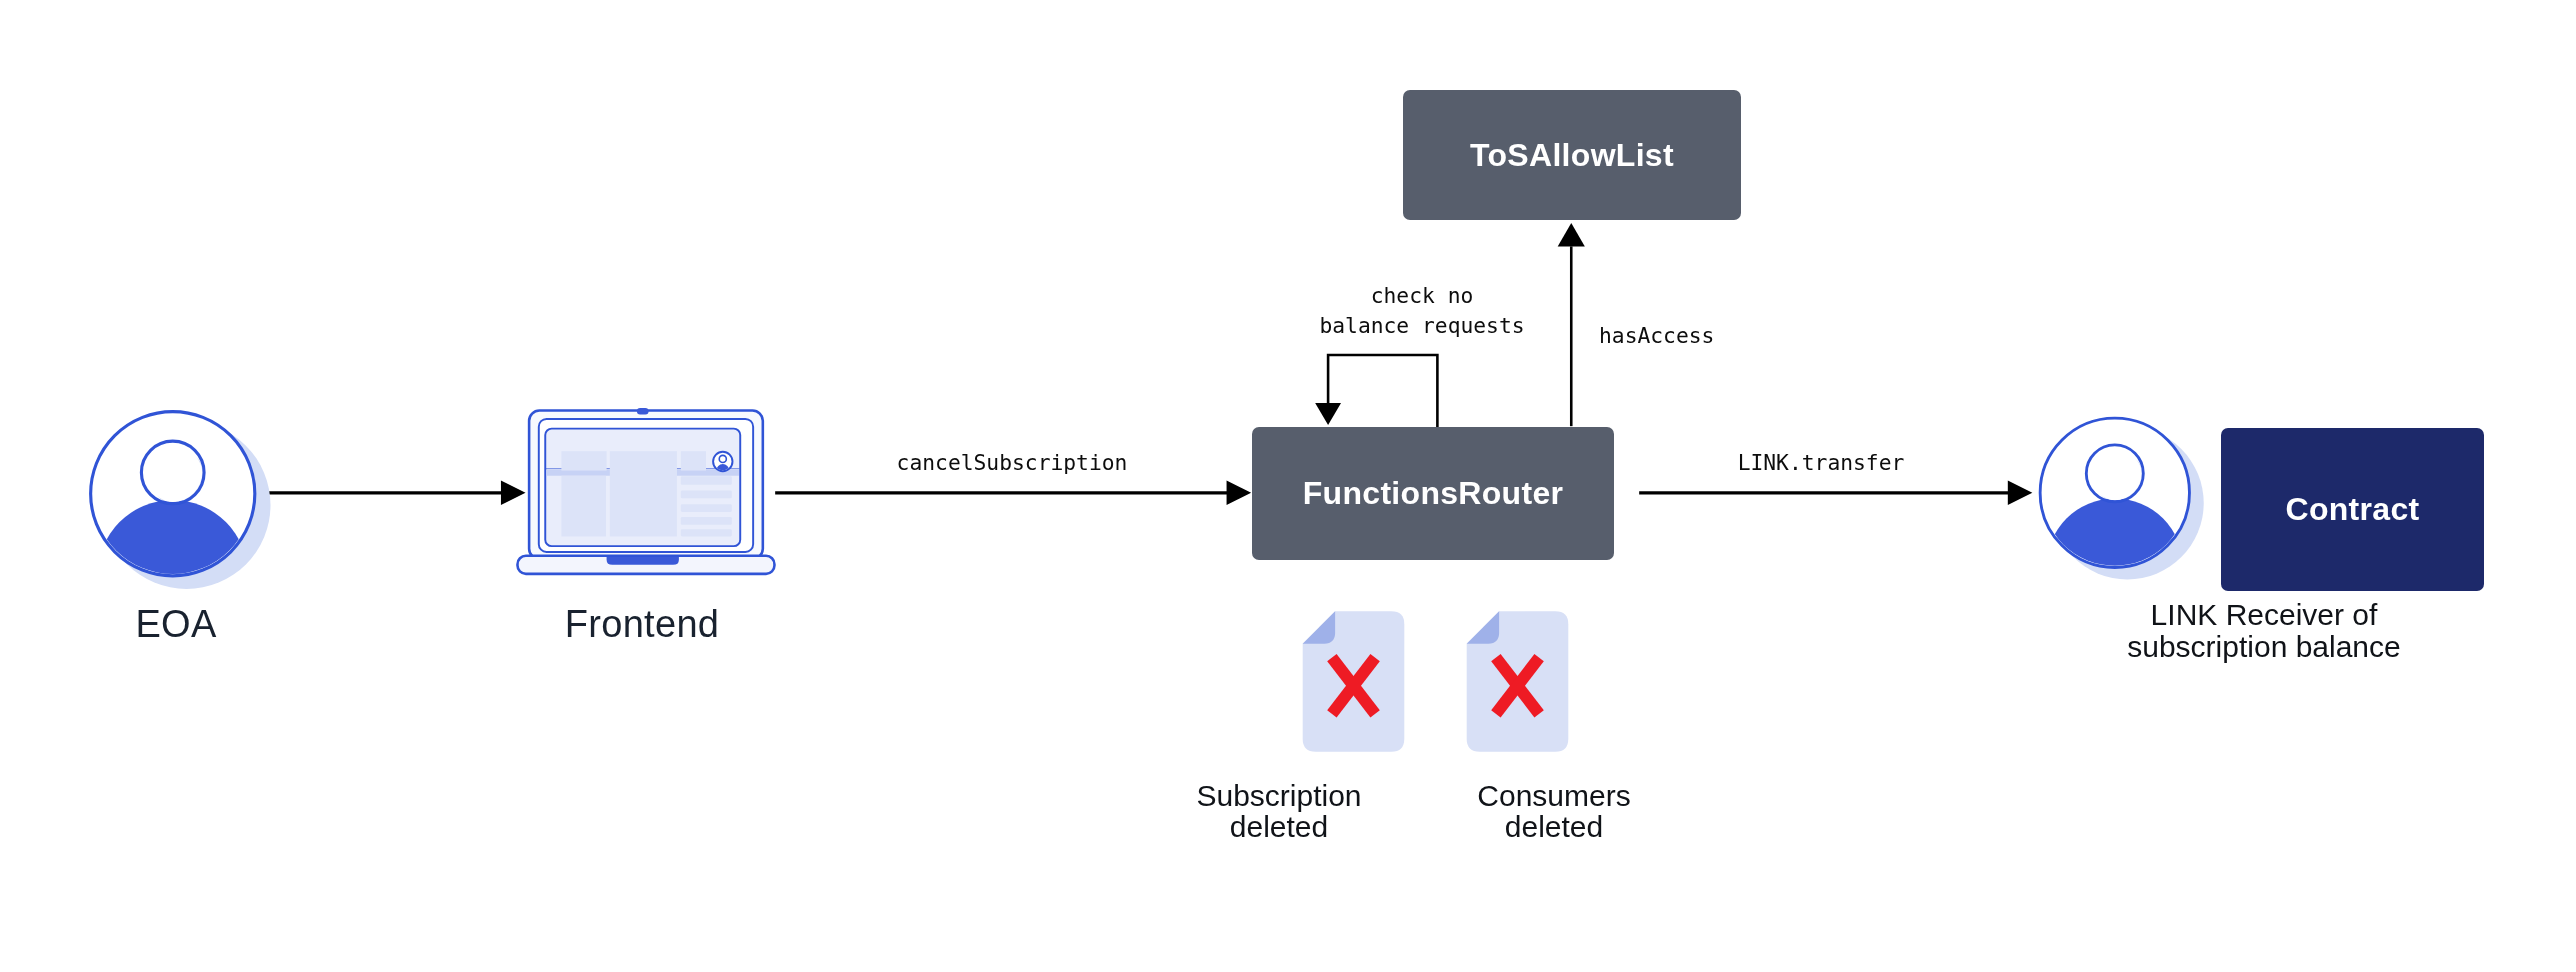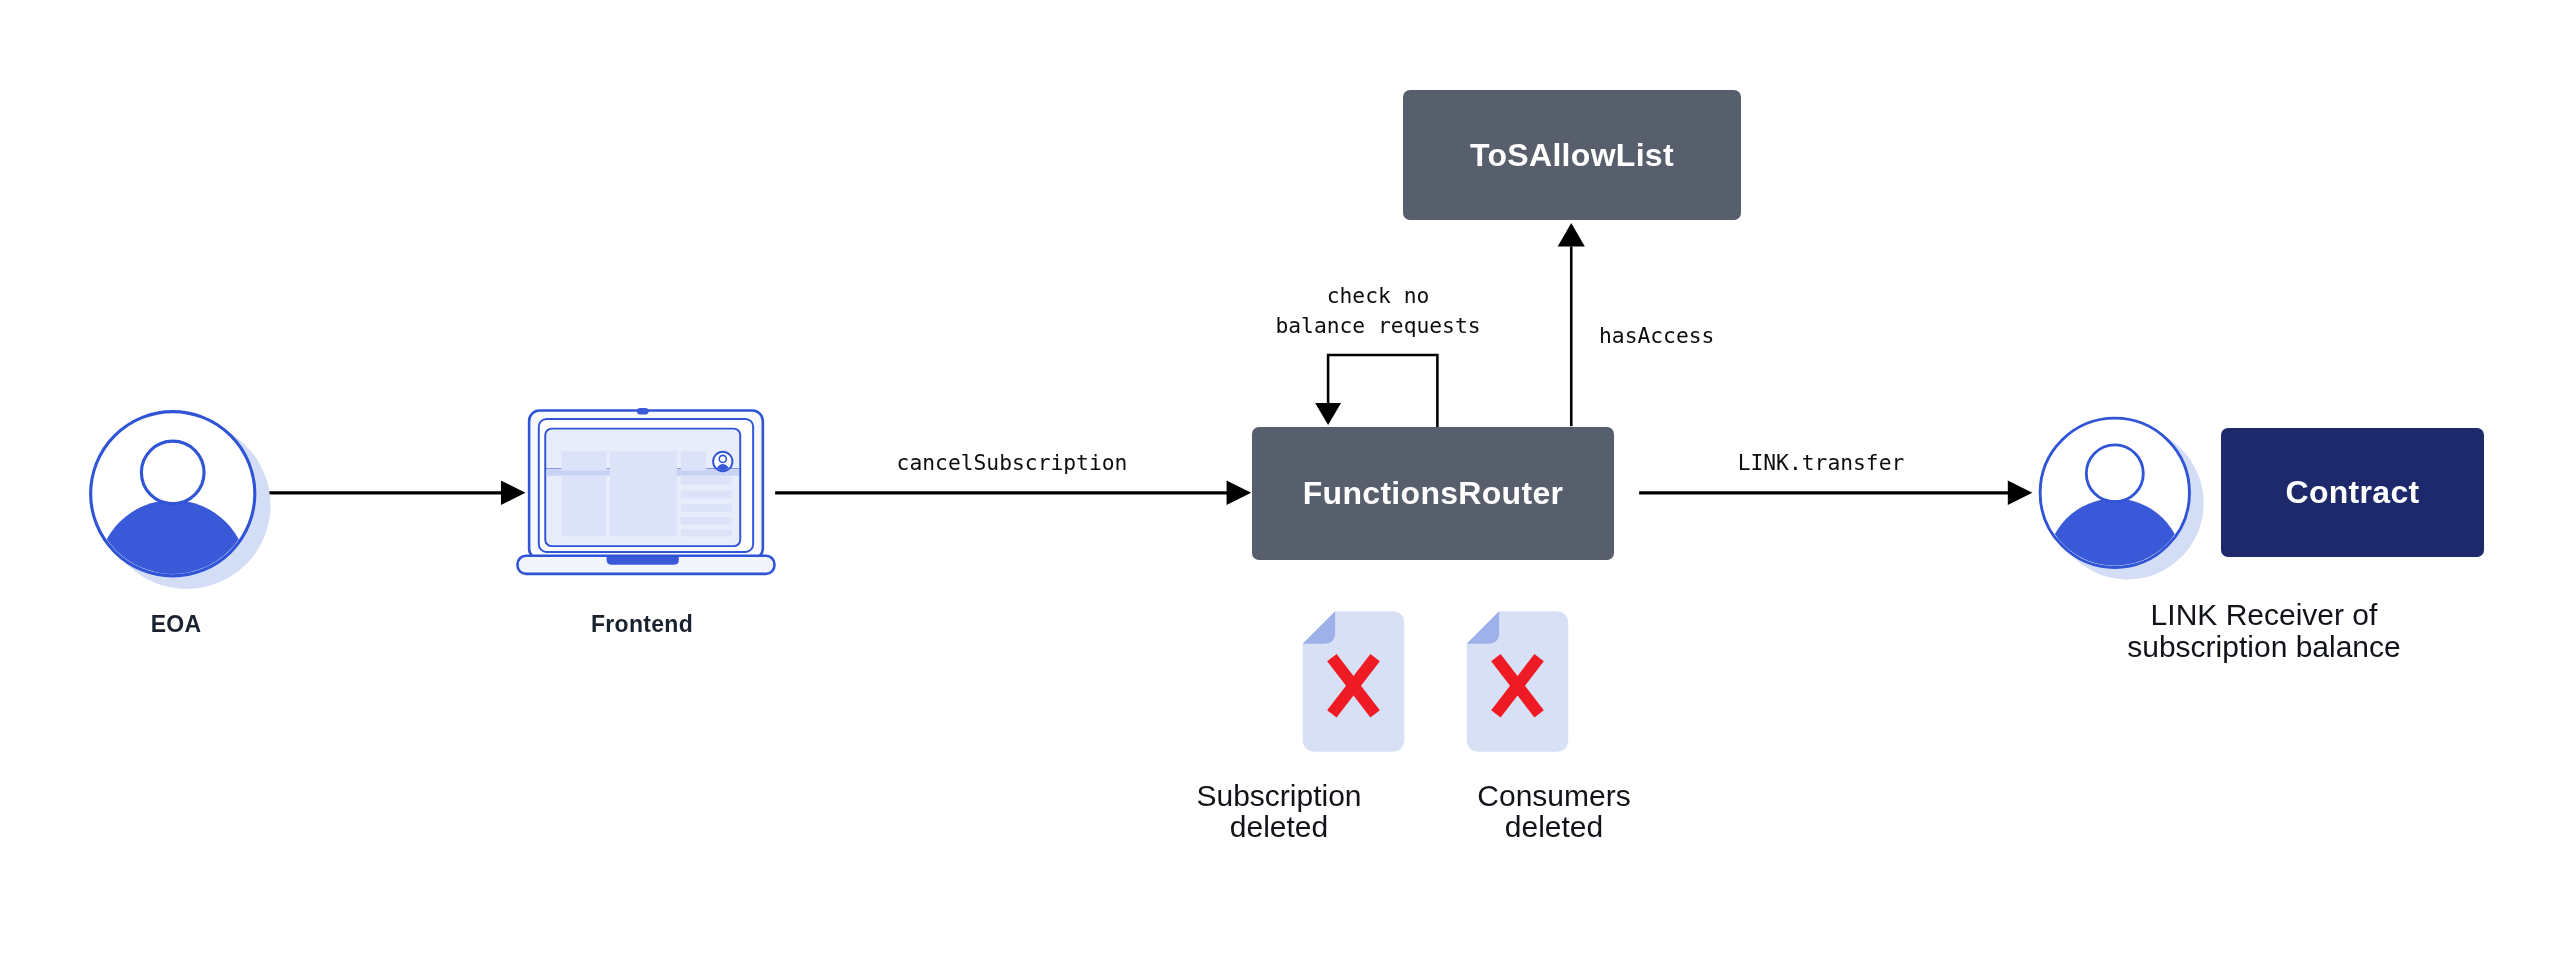--- a/index.html
+++ b/index.html
@@ -20,24 +20,24 @@
   }
   .box-slate{background:#575E6C;}
   .box-navy{background:#1D296A;}
   .edge-label{
     position:absolute;z-index:4;
     font-family:"DejaVu Sans Mono", monospace;
     font-size:21.3px;color:#0d0d0d;white-space:nowrap;
     transform:translate(-50%,-50%);
   }
   .edge-label.left-anchor{transform:translate(0,-50%);}
-  .edge-label.two-line{text-align:center;line-height:30px;}
+  .edge-label.two-line{text-align:center;line-height:30px;margin-left:44px;}
   .node-caption{
     position:absolute;z-index:4;
-    font-weight:700;font-size:23px;color:#19222F;
+    font-weight:400;font-size:38px;color:#19222F;
     transform:translate(-50%,-50%);white-space:nowrap;letter-spacing:0.3px;
   }
   .small-caption{
     position:absolute;z-index:4;
     font-weight:400;font-size:30px;color:#101318;
     line-height:32px;text-align:center;
     transform:translate(-50%,-50%);white-space:nowrap;
   }
   .doc-caption{line-height:31px;}
 </style>
@@ -138,21 +138,21 @@
   <div class="edge-label" style="left:1821px;top:462px;">LINK.transfer</div>
 
   <div class="box box-slate" style="left:1403px;top:90px;width:338px;height:130px;">
     <span>ToSAllowList</span>
   </div>
 
   <div class="box box-slate" style="left:1252px;top:427px;width:362px;height:133px;">
     <span>FunctionsRouter</span>
   </div>
 
-  <div class="box box-navy" style="left:2221px;top:428px;width:263px;height:129px;">
+  <div class="box box-navy" style="left:2221px;top:428px;width:263px;height:163px;">
     <span>Contract</span>
   </div>
 
   <div class="icon" style="left:2035px;top:413px;width:171px;height:171px;">
     <svg width="171" height="171" viewBox="0 0 300 300">
       <circle cx="162" cy="158" r="134" fill="#D3DDF6"></circle>
       <circle cx="140" cy="140" r="131" fill="#ffffff" stroke="#3054D6" stroke-width="5"></circle>
       <clipPath id="clipR">
           <circle cx="140" cy="140" r="128"></circle>
         </clipPath>

